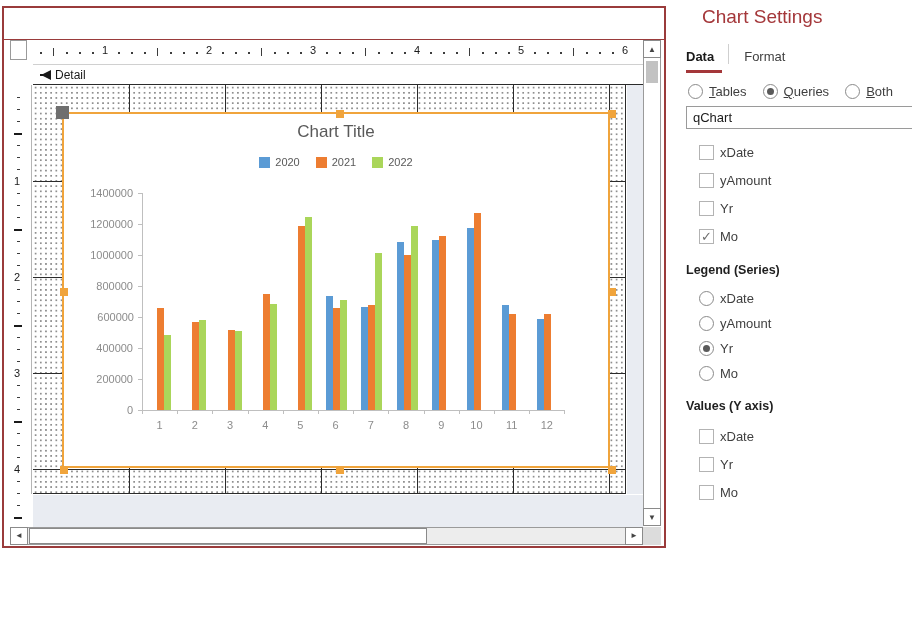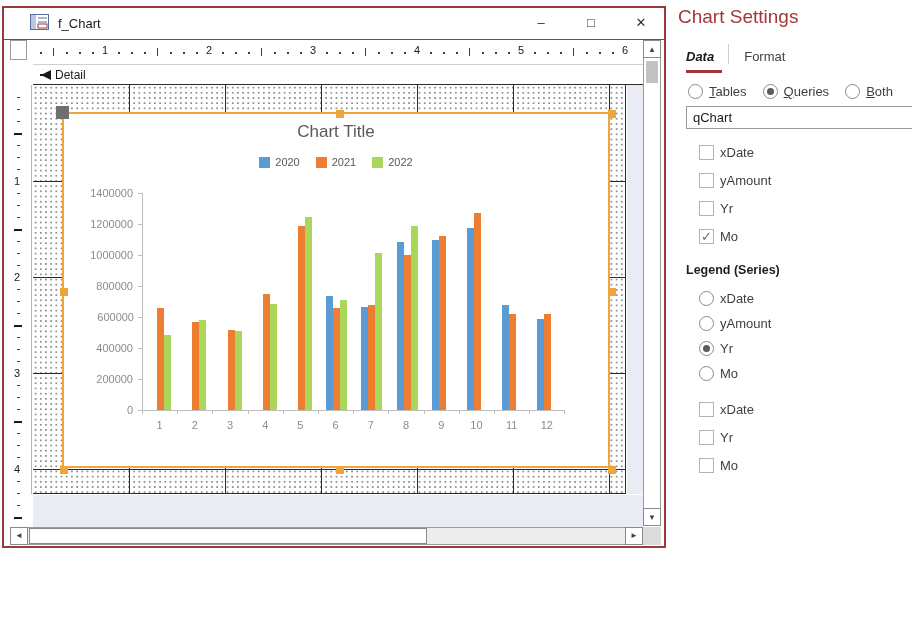--- a/index.html
+++ b/index.html
@@ -69,23 +69,23 @@
   #vscroll { left:639px; top:32px; width:18px; height:486px; background:#fff; border:1px solid #9a9a9a; }
   #hscroll { left:6px; top:519px; width:633px; height:18px; background:#ededed; border:1px solid #9a9a9a; }
   .sbtn { position:absolute; background:#fff; border:1px solid #8a8a8a; color:#444;
           text-align:center; font-size:8px; }
   #vthumb { position:absolute; left:2px; top:20px; width:12px; height:22px; background:#c2c2c2; }
   #hthumb { position:absolute; left:18px; top:0px; width:398px; height:16px; background:#fff; border:1px solid #8a8a8a; }
   #sb-corner { left:639px; top:519px; width:18px; height:18px; background:#dcdcdc; }
 
   
   #panel { left:672px; top:0; width:240px; height:636px; background:#fff; }
-  #panel-title { margin:6px 0 0 6px; font-size:19px; color:#a4373a; }
+  #panel-title { margin:6px 0 0 30px; font-size:19px; color:#a4373a; }
   #tabs { margin:14px 0 0 14px; display:flex; align-items:flex-end; height:22px; }
-  #tab-data { font-size:13px; font-weight:bold; color:#1a1a1a; padding-right:14px;font-style:italic; }
+  #tab-data { font-size:13px; font-weight:bold; color:#1a1a1a; padding-right:14px; }
   #tab-sep { width:1px; height:20px; background:#cfcfcf; }
   #tab-format { font-size:13px; color:#3f3f3f; padding-left:15px; }
   #tab-underline { margin:6px 0 0 14px; width:36px; height:3px; background:#a4373a; }
   .pheading { margin-left:14px; font-size:12.5px; font-weight:bold; color:#1f1f1f; }
   #ds-heading { margin-top:23px; }
   #ds-radios { margin:11px 0 0 16px; display:flex; }
   .ds-radio { display:flex; align-items:center; margin-right:16px; }
   .radio-circle { width:15px; height:15px; border:1px solid #8a8a8a; border-radius:50%;
                   display:inline-block; position:relative; background:#fff; flex:none; }
   .radio-circle.on::after { content:""; position:absolute; left:3px; top:3px; width:7px; height:7px;
@@ -102,33 +102,20 @@
   .checkbox { width:15px; height:15px; border:1px solid #b3b3b3; background:#fff;
               display:inline-block; flex:none; position:relative; }
   .checkbox.on::after { content:"\2713"; position:absolute; left:1px; top:-1px;
               font-size:13px; color:#6e6e6e; }
 </style>
 </head>
 <body>
 
 <div class="abs" id="win">
 
-  <div class="abs" id="titlebar">
-    <svg class="abs" id="form-icon" width="19" height="16" viewBox="0 0 19 16">
-      <rect x="0.5" y="0.5" width="18" height="15" fill="#ffffff" stroke="#5a6a9e"></rect>
-      <rect x="1" y="1" width="5" height="14" fill="#b9c6e8"></rect>
-      <line x1="8" y1="4" x2="17" y2="4" stroke="#5a6a9e" stroke-width="1"></line>
-      <line x1="8" y1="8" x2="17" y2="8" stroke="#5a6a9e" stroke-width="1"></line>
-      <rect x="8" y="10" width="9" height="4" fill="#ffffff" stroke="#9a3b3b"></rect>
-    </svg>
-    <span class="abs" id="win-title">f_Chart</span>
-    <span class="abs winbtn" id="btn-min">–</span>
-    <span class="abs winbtn" id="btn-max">□</span>
-    <span class="abs winbtn" id="btn-close">✕</span>
-  </div>
   <div class="abs" id="title-sep"></div>
 
   <div class="abs" id="origin-box1"></div>
   <div class="abs" id="origin-box2"></div>
   <div class="abs" id="hruler">
       <div class="htick-dot" style="left: 7px;"></div>
       <div class="htick-pipe" style="left: 20px;"></div>
       <div class="htick-dot" style="left: 33px;"></div>
       <div class="htick-dot" style="left: 46px;"></div>
       <div class="htick-dot" style="left: 59px;"></div>
@@ -407,20 +394,21 @@
         </div>
         <div class="sec-item rd">
           <div class="radio-circle on"></div>
           <div class="ctl-label">Yr</div>
         </div>
         <div class="sec-item rd">
           <div class="radio-circle"></div>
           <div class="ctl-label">Mo</div>
         </div>
       </div>
+      <div class="pheading sec-heading">Values (Y axis)</div>
       <div class="sec-items">
         <div class="sec-item cb">
           <div class="checkbox"></div>
           <div class="ctl-label">xDate</div>
         </div>
         <div class="sec-item cb">
           <div class="checkbox"></div>
           <div class="ctl-label">Yr</div>
         </div>
         <div class="sec-item cb">

